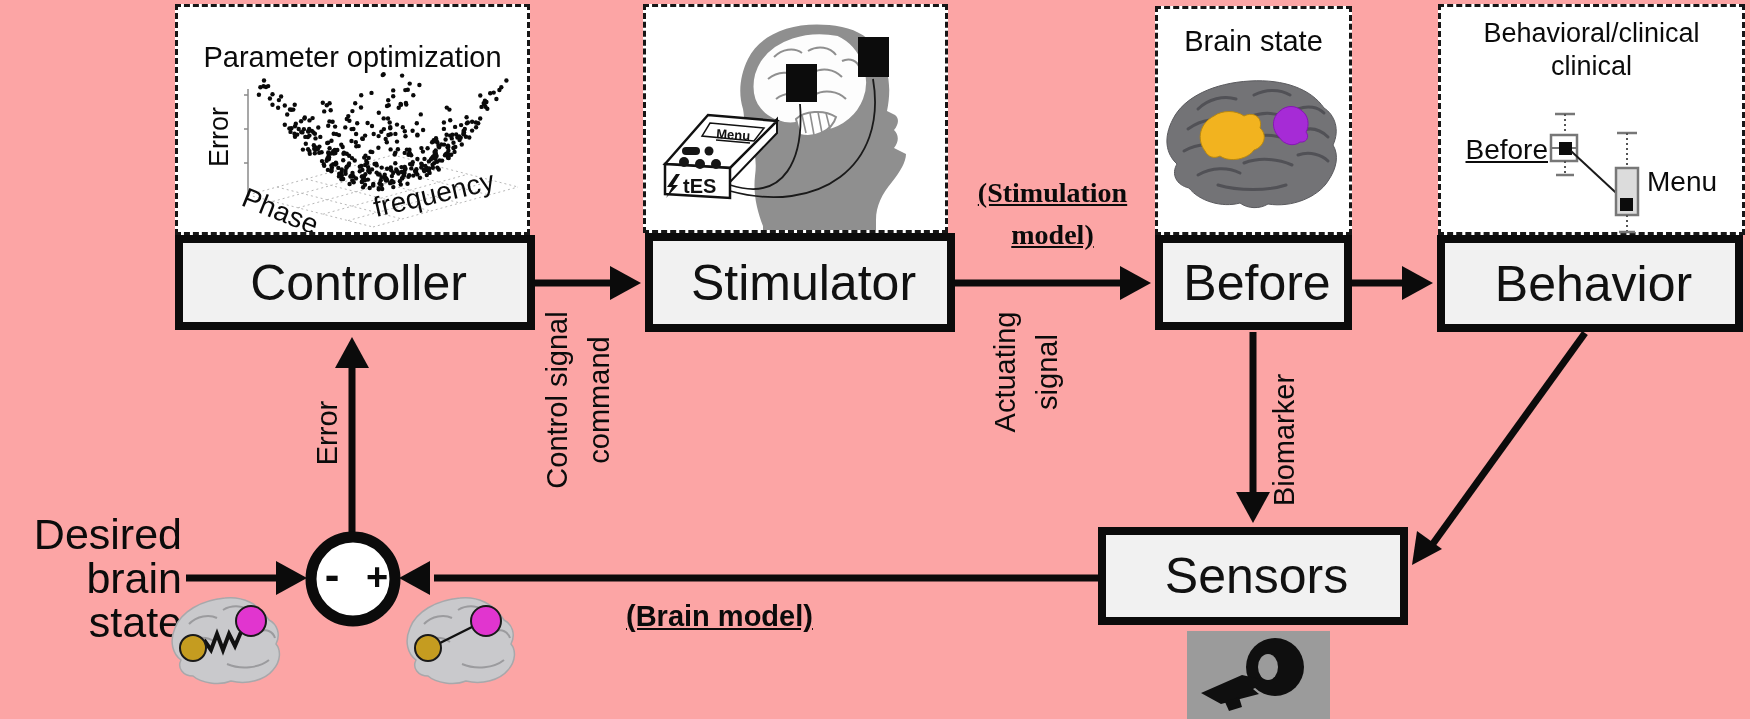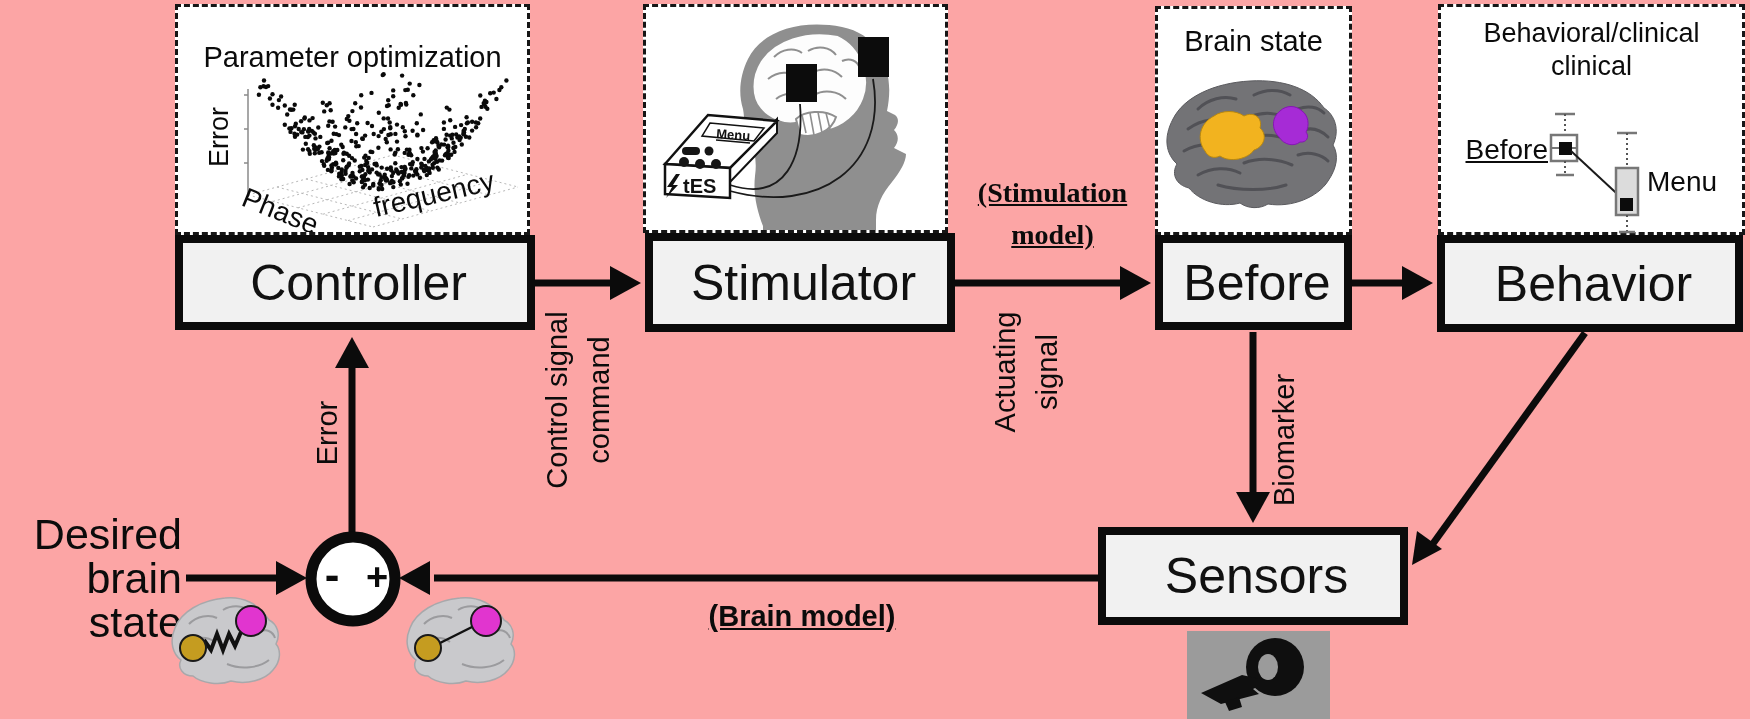--- a/index.html
+++ b/index.html
@@ -598,21 +598,21 @@
   <div class="rot" style="left:1026px;top:372px;">
     <div>Actuating</div>
     <div>signal</div>
   </div>
   <div class="rot" style="left:1284px;top:440px;">Biomarker</div>
 
   <div class="lbl bold-u" style="left:955px;top:172px;width:195px;text-align:center;font-size:28px;line-height:42px;font-family:Liberation Serif, serif;">
     <div>(Stimulation</div>
     <div>model)</div>
   </div>
-  <div class="lbl bold-u" style="left:677px;top:600px;width:250px;text-align:center;font-size:29px;">(Brain model)</div>
+  <div class="lbl bold-u" style="left:626px;top:600px;width:250px;text-align:left;font-size:29px;">(Brain model)</div>
 
   <div class="lbl" style="left:0;top:512px;width:182px;text-align:right;font-size:43px;line-height:44px;">
     <div>Desired</div>
     <div>brain state</div>
   </div>
 
   <svg class="abs" style="left:163px;top:588px;" width="134" height="100" viewBox="0 0 134 100">
     <path fill="#c9c9cc" stroke="#a8a8ab" stroke-width="1.5" d="M62,10 C38,12 18,24 12,40 C6,54 10,66 18,72 C14,80 20,88 30,88 C38,95 56,98 68,93 C84,97 102,92 110,82 C118,73 118,62 113,56 C118,46 114,36 106,32 C96,16 80,8 62,10 Z"></path>
     <g stroke="#9b9b9e" stroke-width="2" fill="none">
       <path d="M26,36 C34,28 46,26 54,30"></path>

